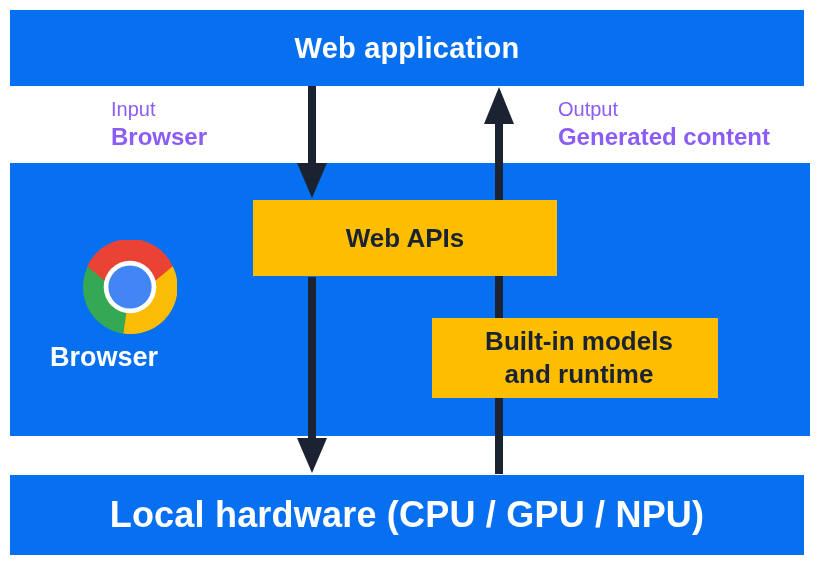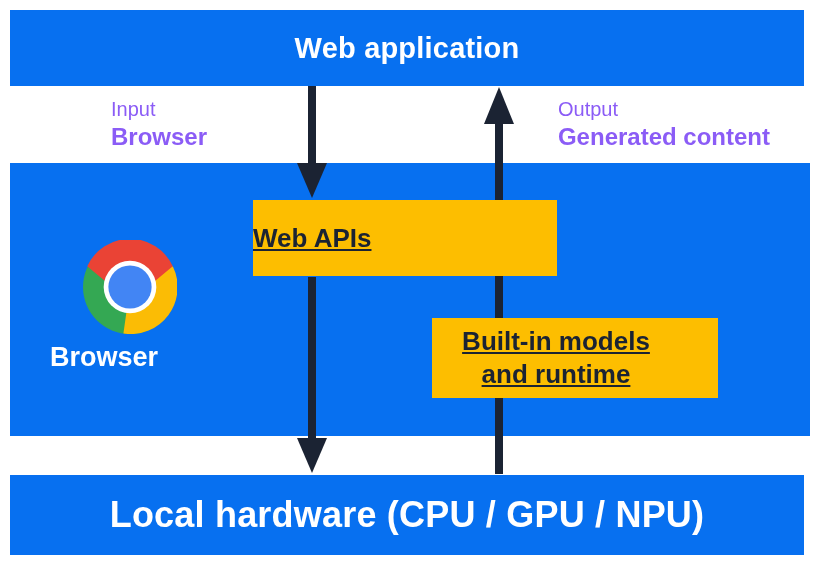--- a/index.html
+++ b/index.html
@@ -30,22 +30,22 @@
   .panel{
     position:absolute;left:10px;top:163px;width:800px;height:273px;
     background:#0770F0;z-index:1;
   }
   .arrow-layer{
     position:absolute;left:0;top:0;width:820px;height:566px;
     z-index:2;pointer-events:none;
   }
   .yellow-box{
     position:absolute;background:#FDBE00;z-index:3;
-    display:flex;align-items:center;justify-content:flex-start;
-    color:#1B2333;font-weight:700;font-size:26px;text-align:center;text-decoration:underline;
+    display:flex;align-items:center;justify-content:center;
+    color:#1B2333;font-weight:700;font-size:26px;text-align:center;
   }
   .web-apis-box{left:253px;top:200px;width:304px;height:76px;}
   .builtin-box{left:432px;top:318px;width:278px;height:80px;line-height:33px;padding-left:8px;}
   .builtin-box .box-label{display:block;width:232px;}
   .chrome-logo{
     position:absolute;left:83px;top:240px;width:94px;height:94px;z-index:3;
   }
   .browser-label{
     position:absolute;left:50px;top:342px;width:150px;z-index:3;
     text-align:left;color:#ffffff;font-weight:700;font-size:27px;

